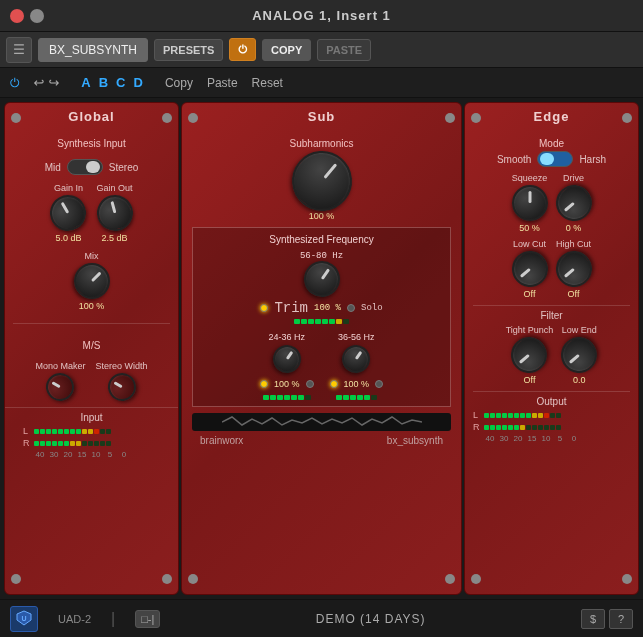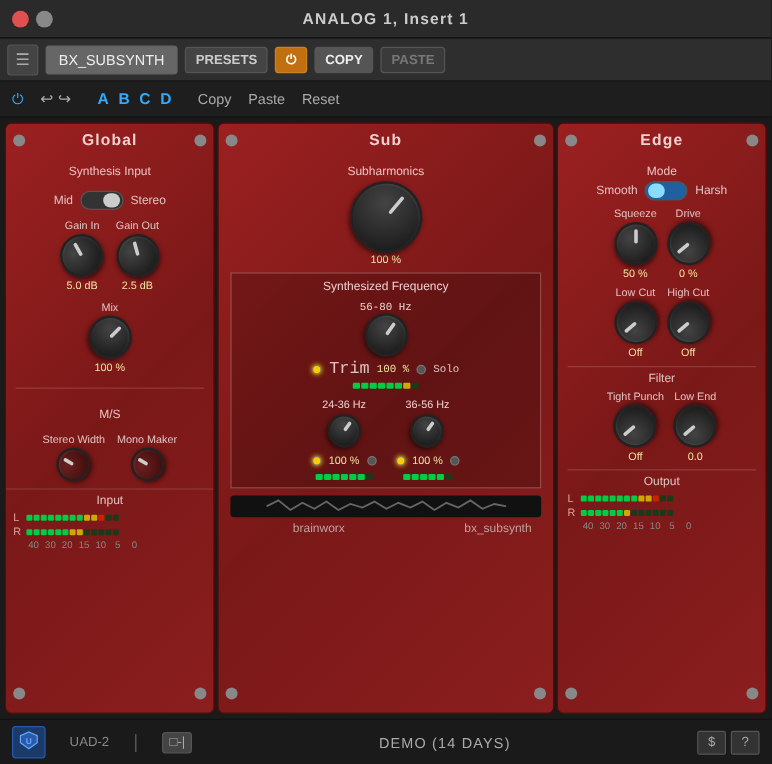--- a/index.html
+++ b/index.html
@@ -252,21 +252,21 @@
     .divider {
       border: none;
       border-top: 1px solid rgba(255,255,255,0.15);
       margin: 4px 0;
     }
 
     
     .input-section {
       margin-top: auto;
       border-top: 1px solid rgba(255,255,255,0.15);
-      padding: 4px 6px;
+      padding: 4px 18px;
     }
     .input-label {
       font-size: 10px;
       color: #e0c0c0;
       text-align: center;
       margin-bottom: 3px;
     }
     .lr-meters {
       display: flex;
       flex-direction: column;
@@ -487,21 +487,20 @@
     }
 
     
     .bx-logo-area {
       display: flex;
       align-items: center;
       justify-content: space-between;
       padding: 4px 8px;
       font-size: 10px;
       color: #c0a0a0;
-      margin-left: 44px;
     }
 
     .corner-dot {
       width: 10px; height: 10px;
       border-radius: 50%;
       background: #888;
       display: inline-block;
     }
 
     .knob-wrap {
@@ -585,25 +584,25 @@
         </div>
         <div class="knob-wrap" style="align-items:center;">
           <span class="knob-label">Mix</span>
           <div class="knob" style="transform:rotate(45deg)"></div>
           <span class="knob-value">100 %</span>
         </div>
         <hr class="divider">
         <div class="panel-section-label">M/S</div>
         <div class="knobs-row">
           <div class="knob-wrap">
+            <span class="knob-label">Mono Maker</span>
+            <div class="knob small" style="background:radial-gradient(circle at 35% 35%, #6a2020, #3a0808);transform:rotate(-60deg)"></div>
+          </div>
+          <div class="knob-wrap">
             <span class="knob-label">Stereo Width</span>
-            <div class="knob small" style="background:radial-gradient(circle at 35% 35%, #6a2020, #3a0808);transform:rotate(-60deg)"></div>
-          </div>
-          <div class="knob-wrap">
-            <span class="knob-label">Mono Maker</span>
             <div class="knob small" style="background:radial-gradient(circle at 35% 35%, #6a2020, #3a0808);transform:rotate(-60deg)"></div>
           </div>
         </div>
       </div>
 
       <div class="input-section">
         <div class="input-label">Input</div>
         <div class="lr-meters">
           <div class="lr-row">
             <span class="lr-letter">L</span>

